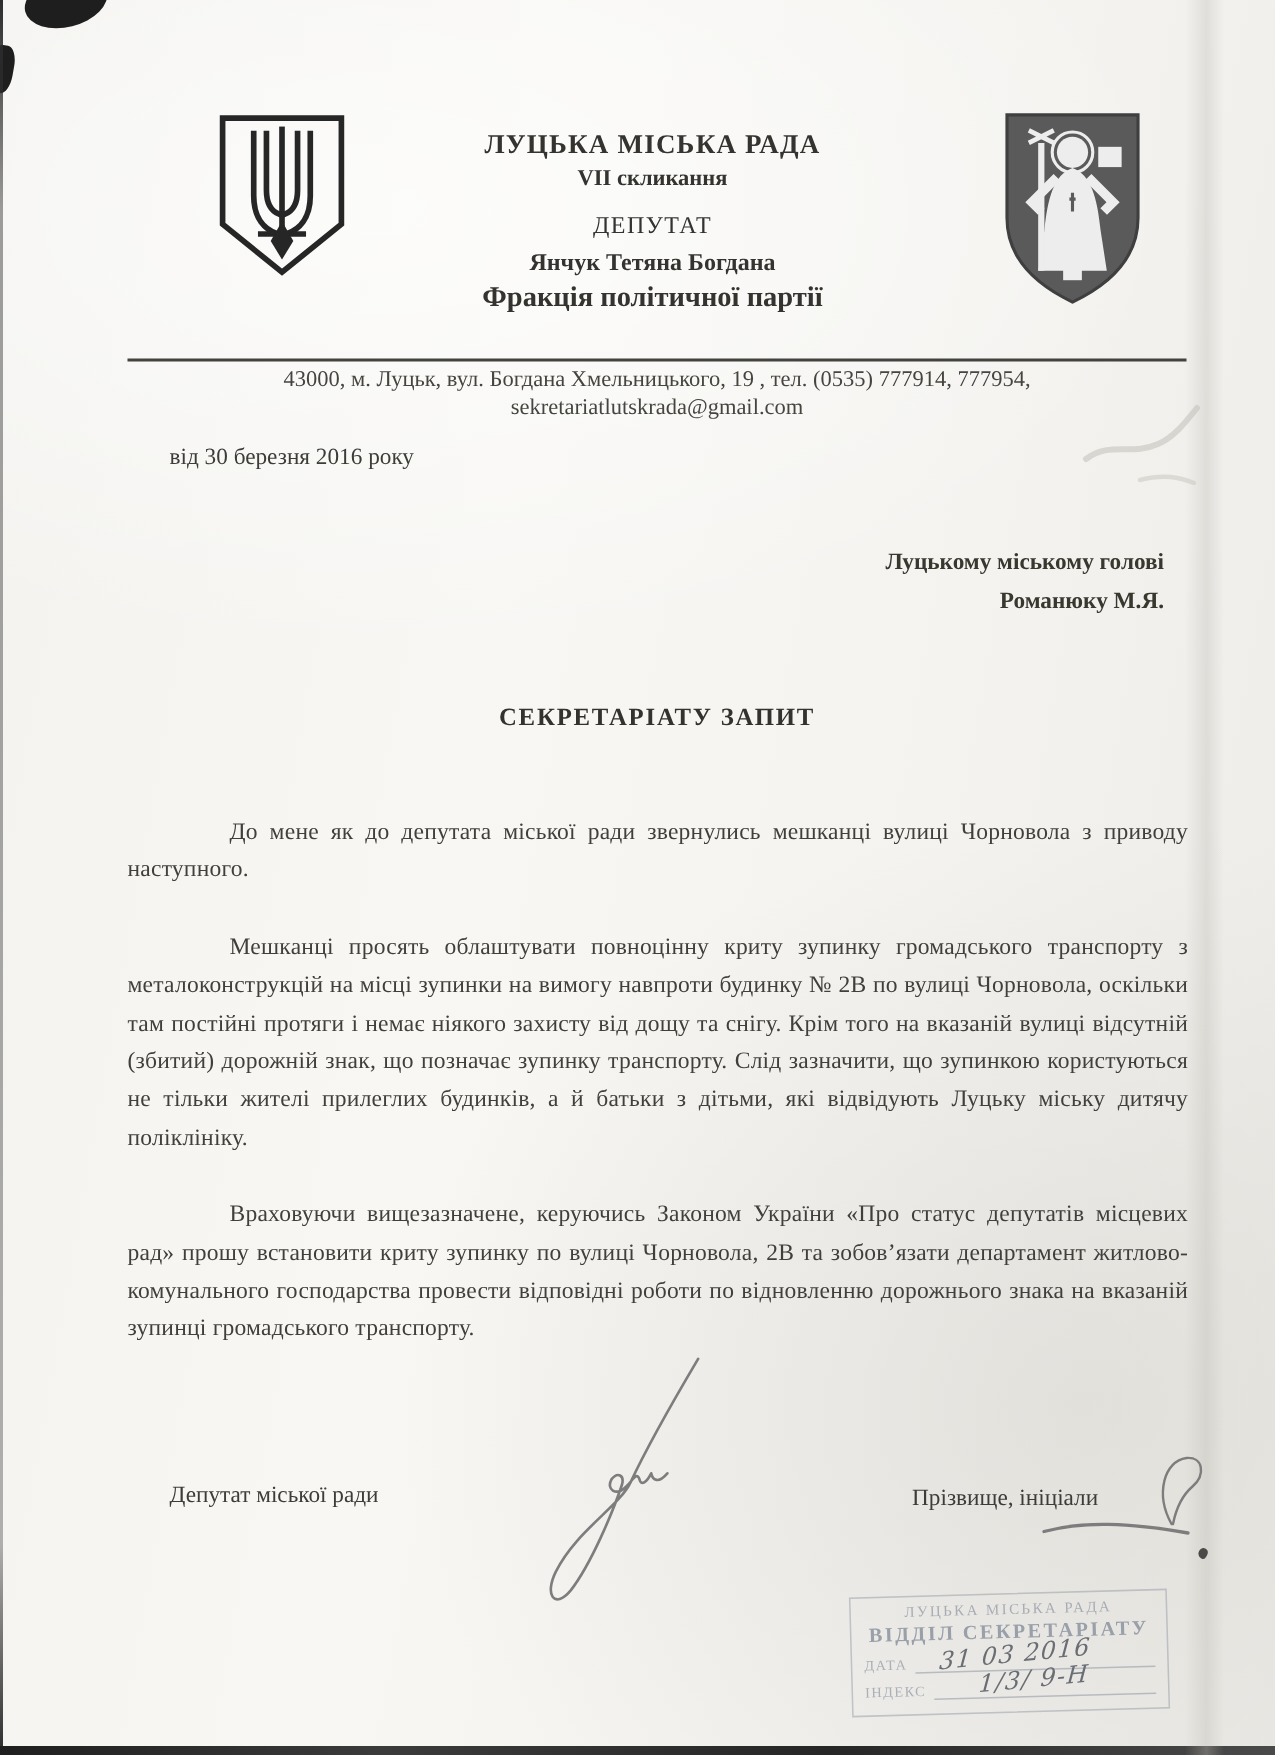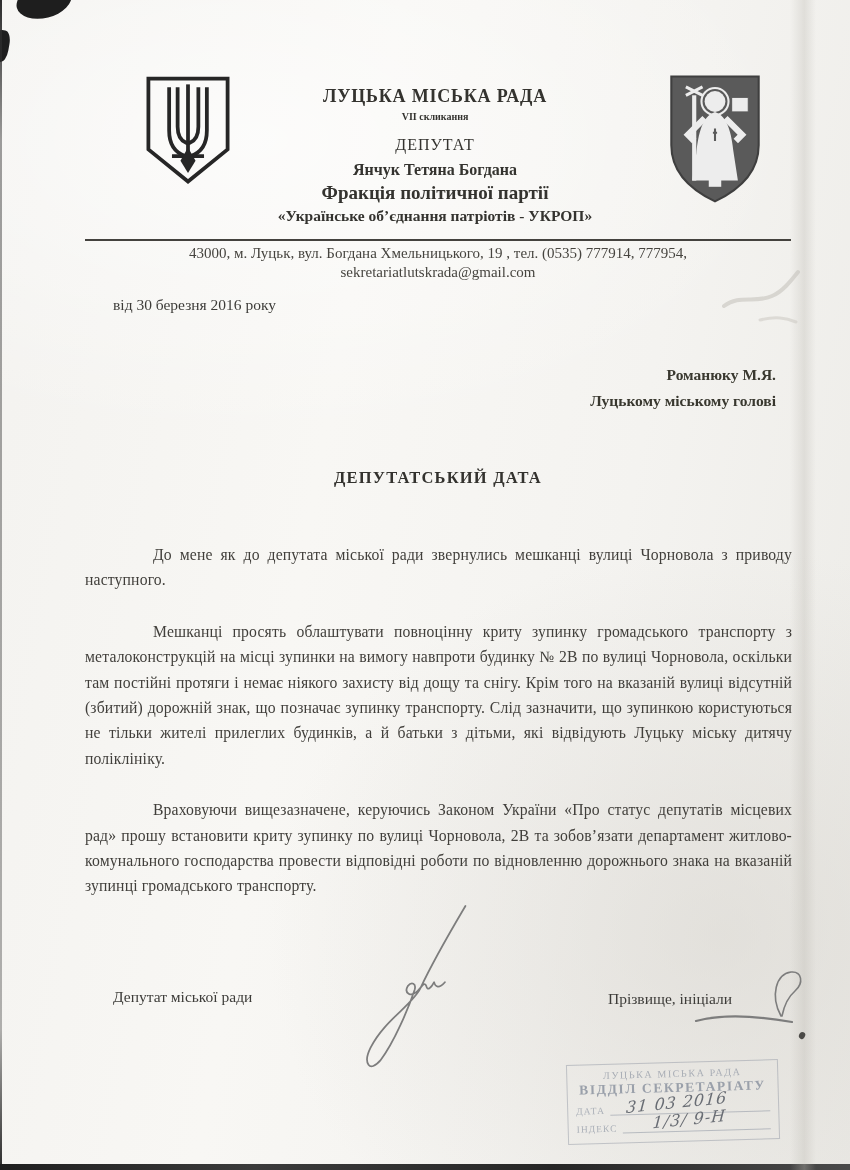--- a/index.html
+++ b/index.html
@@ -28,21 +28,21 @@
     background:linear-gradient(to right, #1f1f1f, #3b3b3b 30%, #262626 65%, #4a4a4a); }
   .crease-right { position:absolute; top:0; right:34px; width:26px; height:100%;
     background:linear-gradient(to right, rgba(200,197,190,0) 0%, rgba(190,187,180,.35) 55%, rgba(225,223,218,0) 100%); }
   .speck { position:absolute; left:799px; top:1032px; width:6px; height:7px; background:#4b4a47; border-radius:50% 50% 40% 60%; transform:rotate(30deg); }
 
   
   .emblem-left { position:absolute; left:140px; top:74px; width:96px; height:132px; }
   .emblem-right{ position:absolute; left:663px; top:72px; width:104px; height:136px; }
   .head-center { position:absolute; left:225px; top:86px; width:420px; text-align:center; color:#34332f; }
   .org-name    { font-size:18px; font-weight:bold; letter-spacing:.8px; }
-  .convocation { font-size:10px; font-weight:bold; margin-top:4px; }
+  .convocation { font-size:15px; font-weight:bold; margin-top:4px; }
   .role        { font-size:16px; letter-spacing:1px; margin-top:14px; }
   .deputy-name { font-size:16px; font-weight:bold; margin-top:7px; }
   .fraction    { font-size:19px; font-weight:bold; margin-top:3px; }
   .fraction-nm { font-size:15.5px; font-weight:bold; margin-top:3px; }
   .head-rule   { position:absolute; left:85px; top:239px; width:706px; height:2px; background:#44423e; }
   .addr-wrap   { position:absolute; left:85px; top:245px; width:706px; text-align:center; font-size:15px; color:#46443f; }
   .addr-wrap .email { margin-top:2px; }
 
   
   .date-line { position:absolute; left:113px; top:296px; font-size:15.5px; }
@@ -116,37 +116,36 @@
     <rect x="66" y="24" width="16" height="14" fill="#ededed" stroke="#5a5a5a" stroke-width="1"></rect>
     <path d="M48,58 L52,58 M50,54 V66" stroke="#5a5a5a" stroke-width="2"></path>
   </svg>
 
   <div class="head-center">
     <div class="org-name">ЛУЦЬКА МІСЬКА РАДА</div>
     <div class="convocation">VII скликання</div>
     <div class="role">ДЕПУТАТ</div>
     <div class="deputy-name">Янчук Тетяна Богдана</div>
     <div class="fraction">Фракція політичної партії</div>
-    <div class="fraction-nm">«Українське об’єднання патріотів - УКРОП»</div>
   </div>
 
   <div class="head-rule"></div>
   <div class="addr-wrap">
     <div>43000, м. Луцьк, вул. Богдана Хмельницького, 19 , тел. (0535) 777914, 777954,</div>
     <div class="email">sekretariatlutskrada@gmail.com</div>
   </div>
 
   <div class="date-line">від 30 березня 2016 року</div>
 
   <div class="addressee">
+    <div>Луцькому міському голові</div>
     <div>Романюку М.Я.</div>
-    <div>Луцькому міському голові</div>
   </div>
 
-  <div class="doc-title">ДЕПУТАТСЬКИЙ ДАТА</div>
+  <div class="doc-title">СЕКРЕТАРІАТУ ЗАПИТ</div>
 
   <div class="body-text">
     <p>До мене як до депутата міської ради звернулись мешканці вулиці Чорновола з приводу наступного.</p>
     <p>Мешканці просять облаштувати повноцінну криту зупинку громадського транспорту з металоконструкцій на місці зупинки на вимогу навпроти будинку № 2В по вулиці Чорновола, оскільки там постійні протяги і немає ніякого захисту від дощу та снігу. Крім того на вказаній вулиці відсутній (збитий) дорожній знак, що позначає зупинку транспорту. Слід зазначити, що зупинкою користуються не тільки жителі прилеглих будинків, а й батьки з дітьми, які відвідують  Луцьку міську дитячу поліклініку.</p>
     <p>Враховуючи вищезазначене, керуючись Законом України «Про статус депутатів місцевих рад» прошу встановити криту зупинку по вулиці Чорновола, 2В та зобов’язати департамент житлово-комунального господарства провести відповідні роботи по відновленню дорожнього знака на вказаній зупинці громадського транспорту.</p>
   </div>
 
   <div class="sig-left">Депутат міської ради</div>
   <div class="sig-right">Прізвище, ініціали</div>
 

